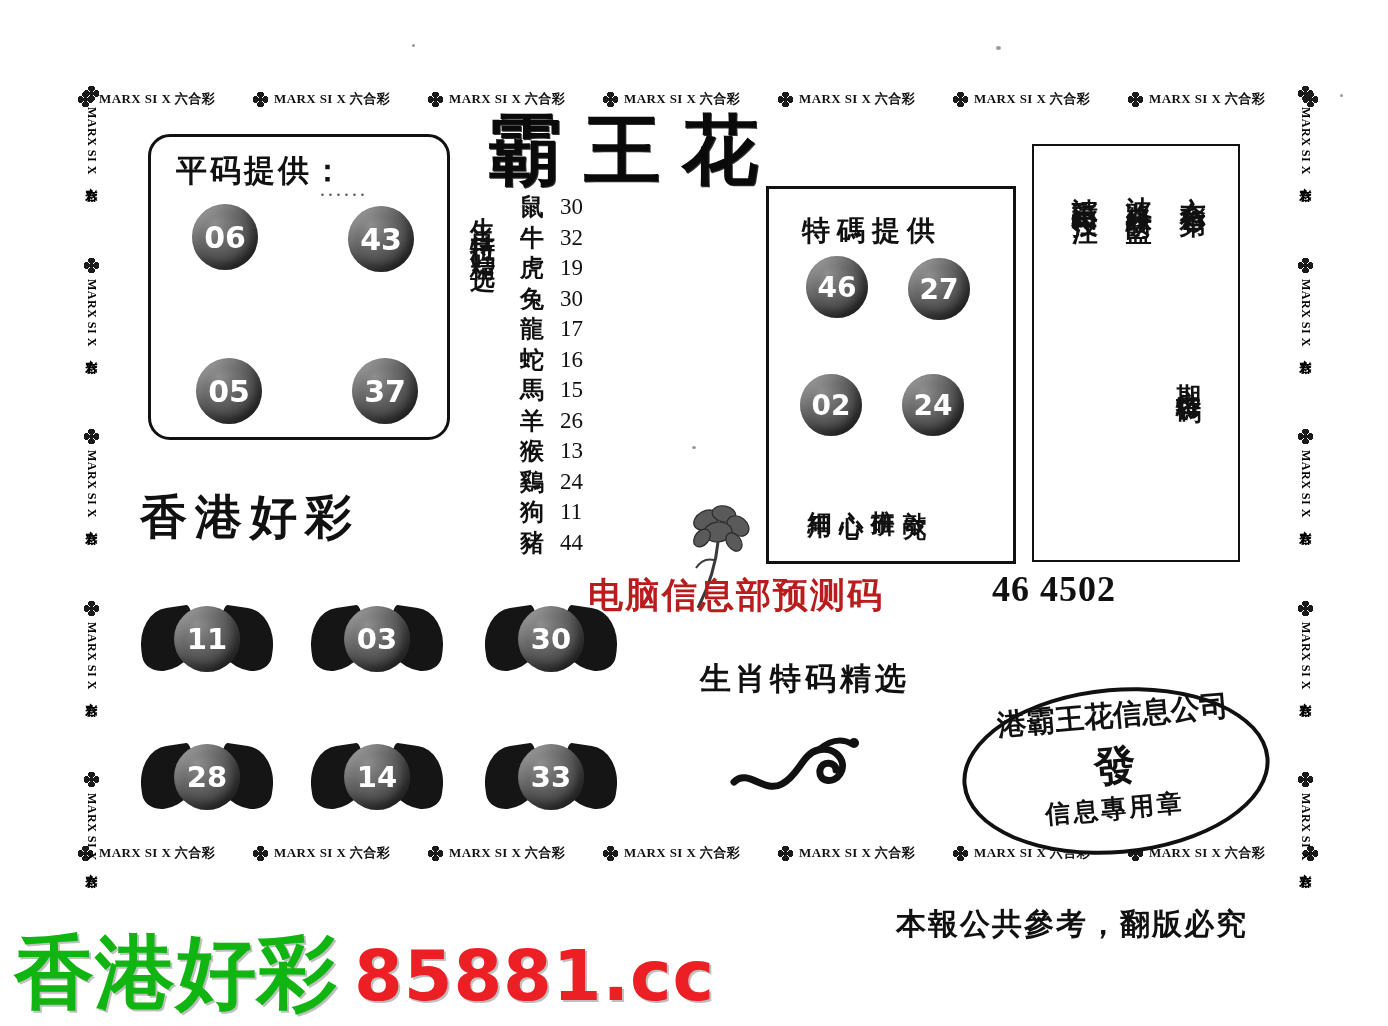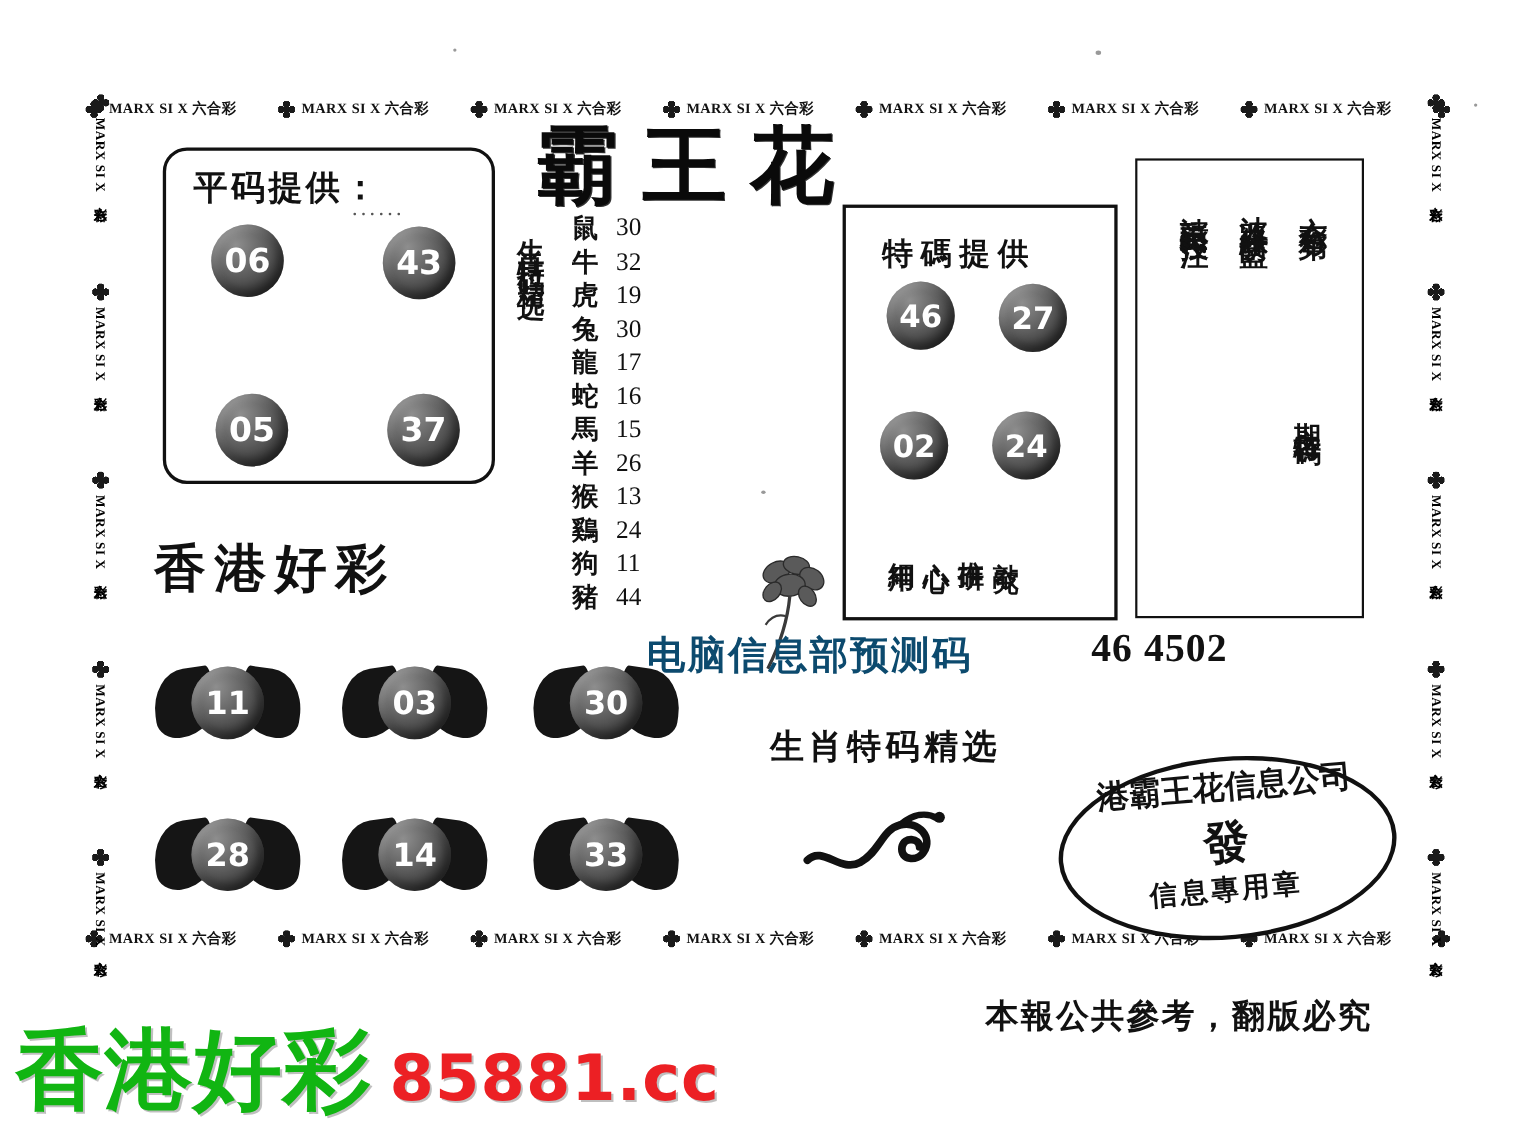--- a/index.html
+++ b/index.html
@@ -289,21 +289,21 @@
   .rp-4 { left: 1172px; top: 364px; font-size: 25px; }
 
   
   .forecast-line {
     position: absolute;
     left: 588px;
     top: 572px;
     font-size: 35px;
     font-weight: bold;
     letter-spacing: 2px;
-    color: #0c4a6e;
+    color: #b91c1c;
     font-family: "DejaVu Sans", sans-serif;
   }
   .forecast-num {
     position: absolute;
     left: 992px;
     top: 568px;
     font-size: 36px;
     font-weight: bold;
     color: #111;
     font-family: "Liberation Serif", serif;
@@ -410,21 +410,21 @@
     font-weight: bold;
   }
   .wm-cn {
     color: #11b512;
     font-size: 80px;
     letter-spacing: 1px;
     text-shadow: 2px 2px 0 rgba(0,0,0,.25);
   }
   .wm-num {
     color: #ec2024;
-    font-size: 58px;
+    font-size: 70px;
     margin-left: 16px;
     letter-spacing: 1px;
     text-shadow: 2px 2px 0 rgba(0,0,0,.25);
   }
 
   .speck { position: absolute; background: #999; border-radius: 50%; }
 </style>
 </head>
 <body>
 

